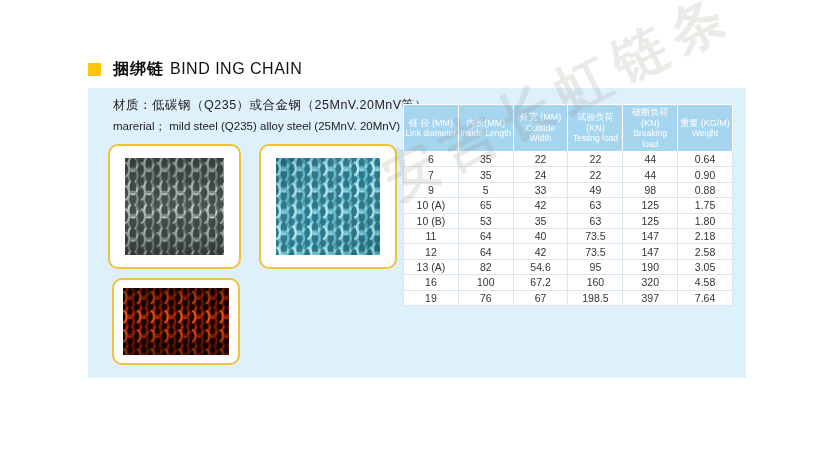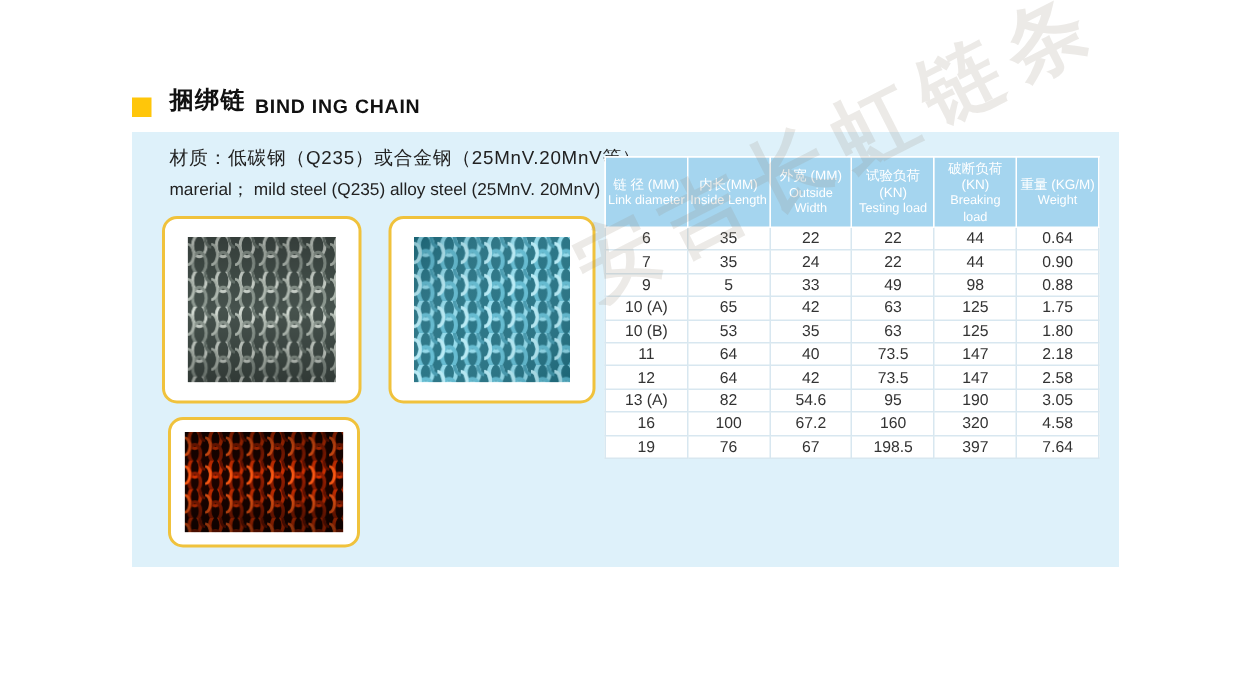--- a/index.html
+++ b/index.html
@@ -3,24 +3,24 @@
 <meta charset="utf-8">
 <style>
   * { margin:0; padding:0; box-sizing:border-box; }
   html,body { background:#ffffff; }
   body { font-family:"Liberation Sans", sans-serif; }
   .page {
     position:relative; width:830px; height:460px; background:#ffffff;
     overflow:hidden; margin:0 auto;
   }
   
-  .title-row { position:absolute; left:88px; top:60px; height:18px; display:flex; align-items:flex-end; }
+  .title-row { position:absolute; left:88px; top:60px; height:18px; display:flex; align-items:center; }
   .bullet { width:13px; height:13px; background:#ffc60a; display:inline-block; margin-right:12px; }
   .t-zh { font-size:16px; font-weight:bold; color:#111; letter-spacing:1px; }
-  .t-en { font-size:13px; font-weight:bold; color:#111; margin-left:6px; letter-spacing:0.5px; }
+  .t-en { font-size:16px; font-weight:normal; color:#111; margin-left:6px; letter-spacing:0.5px; }
   
   .panel { position:absolute; left:88px; top:88px; width:658px; height:290px; background:#def1fa; }
   .material { position:absolute; left:25px; top:9px; }
   .m-zh { font-size:12.5px; color:#222; letter-spacing:0.5px; }
   .m-en { font-size:11.5px; color:#222; margin-top:5px; }
   
   .card {
     position:absolute; background:#ffffff; border:2px solid #f0c23c; border-radius:10px;
   }
   .card .photo { position:absolute; overflow:hidden; }

